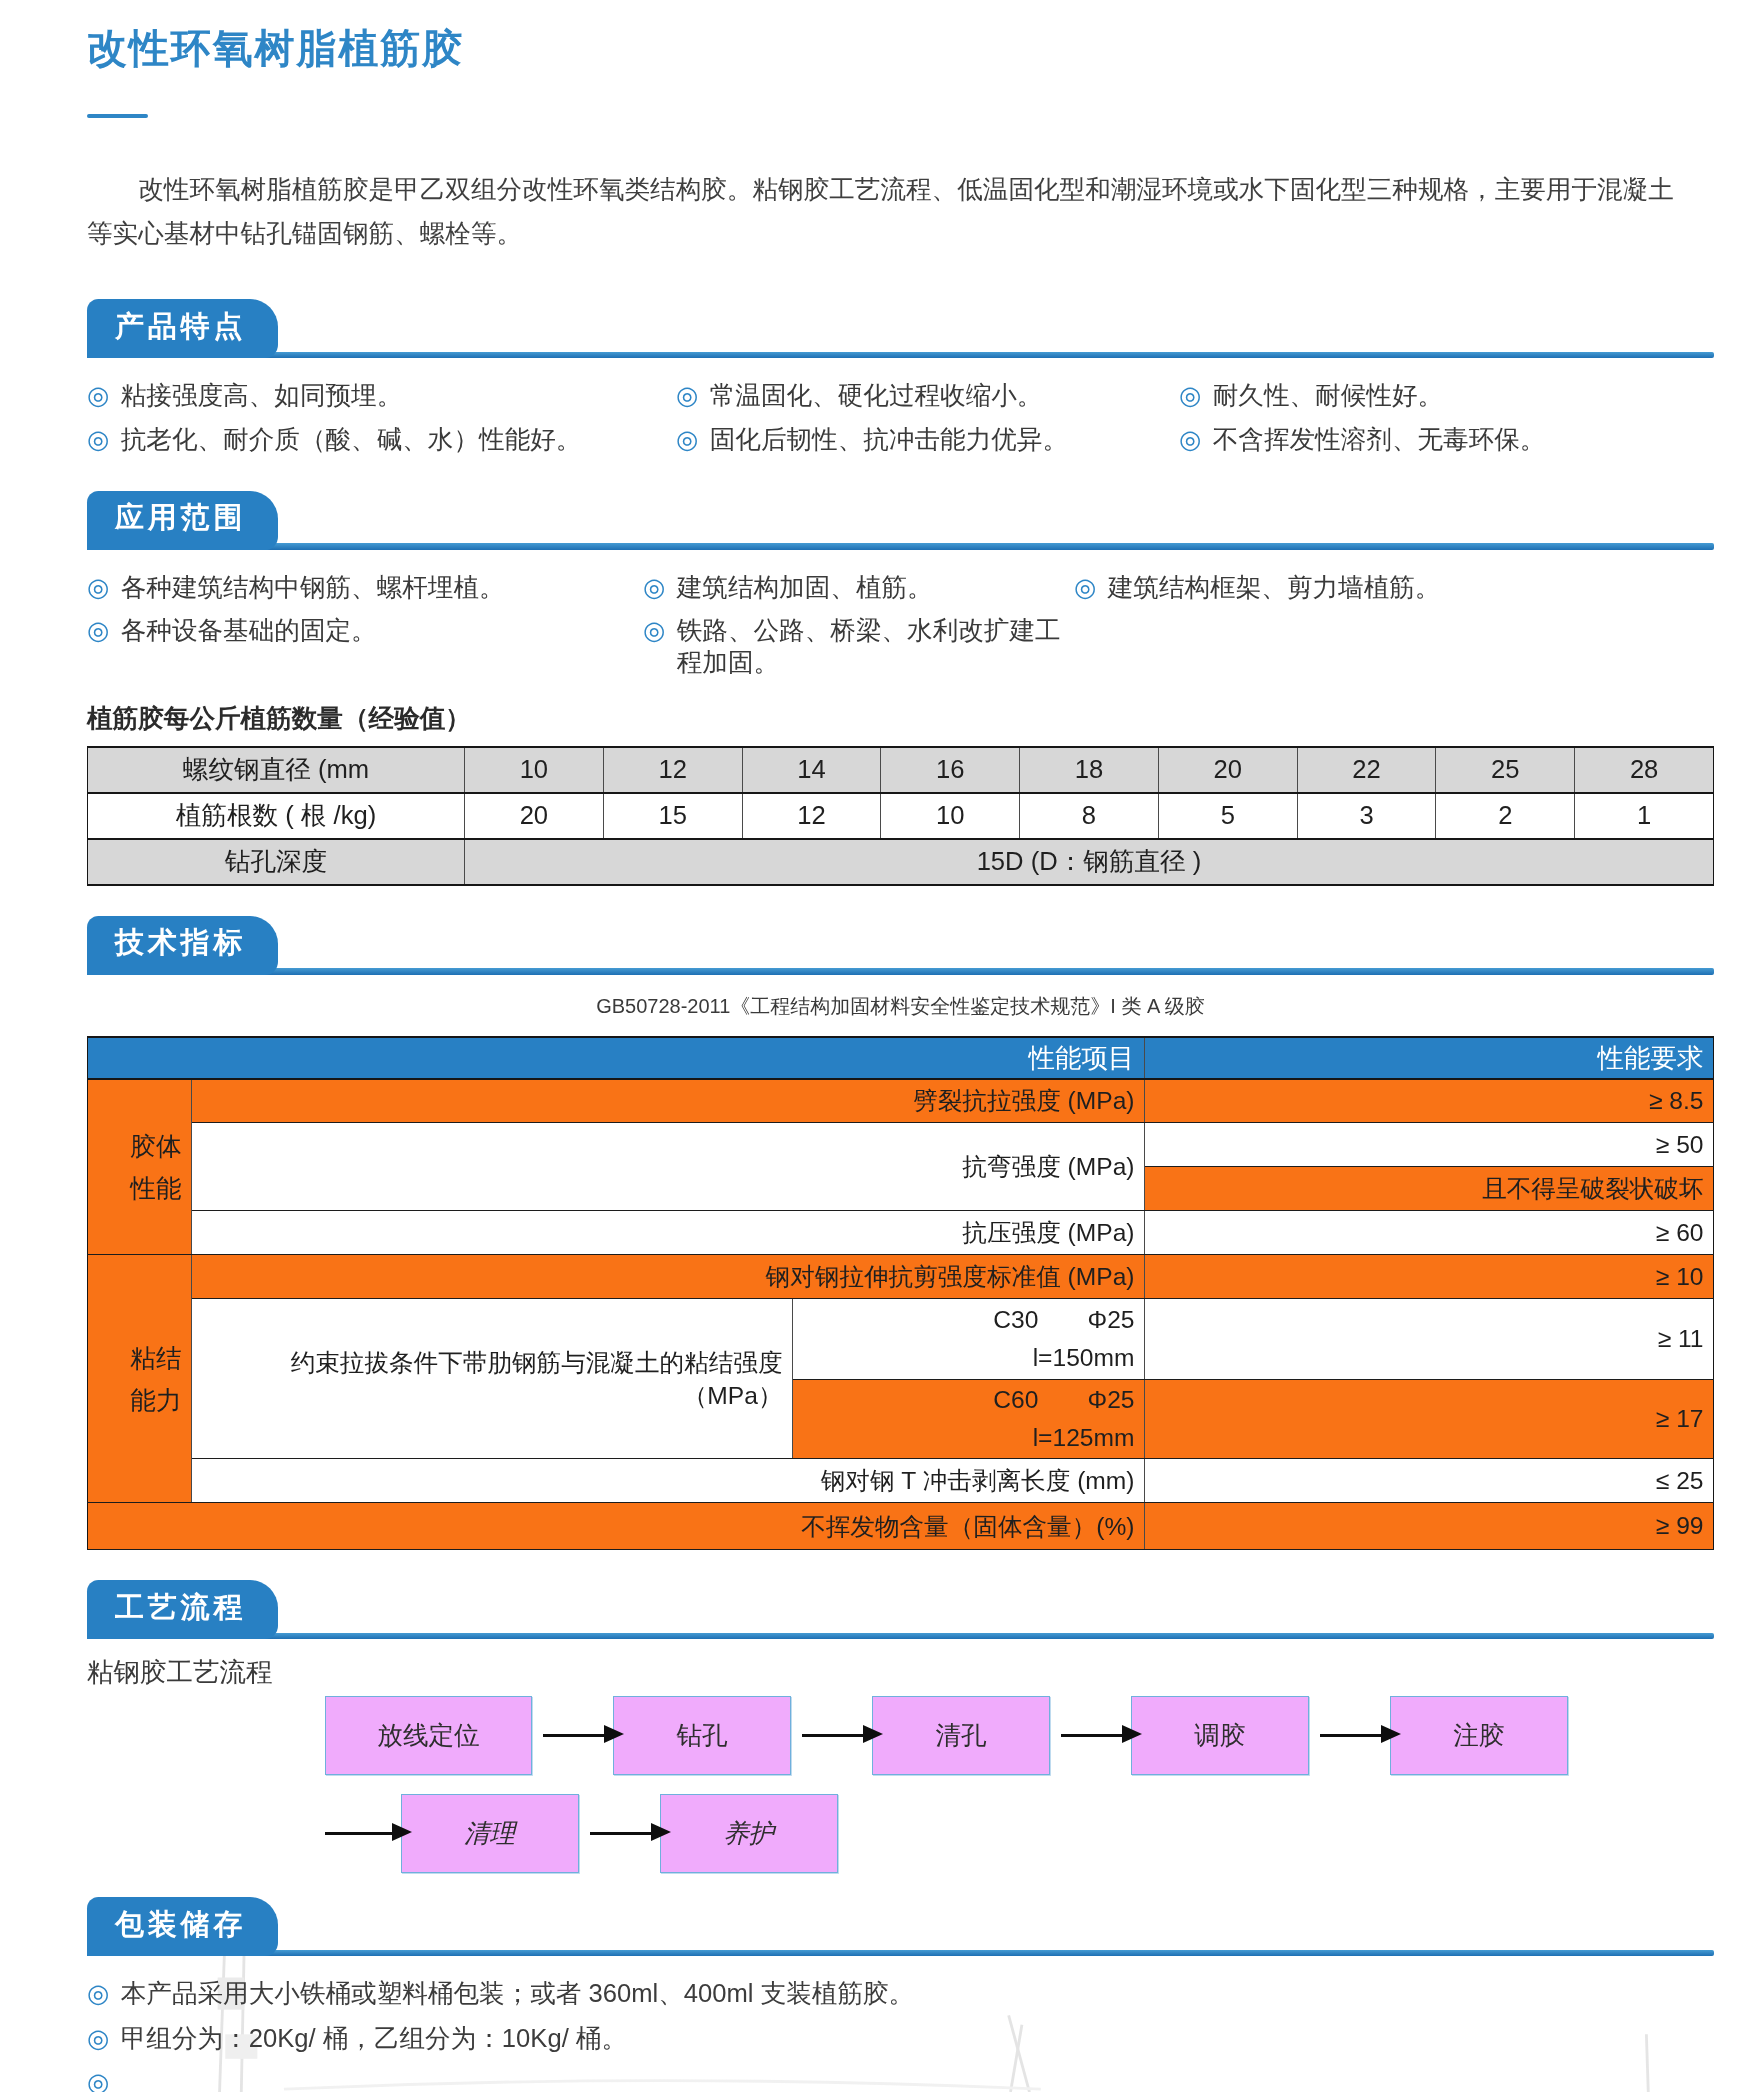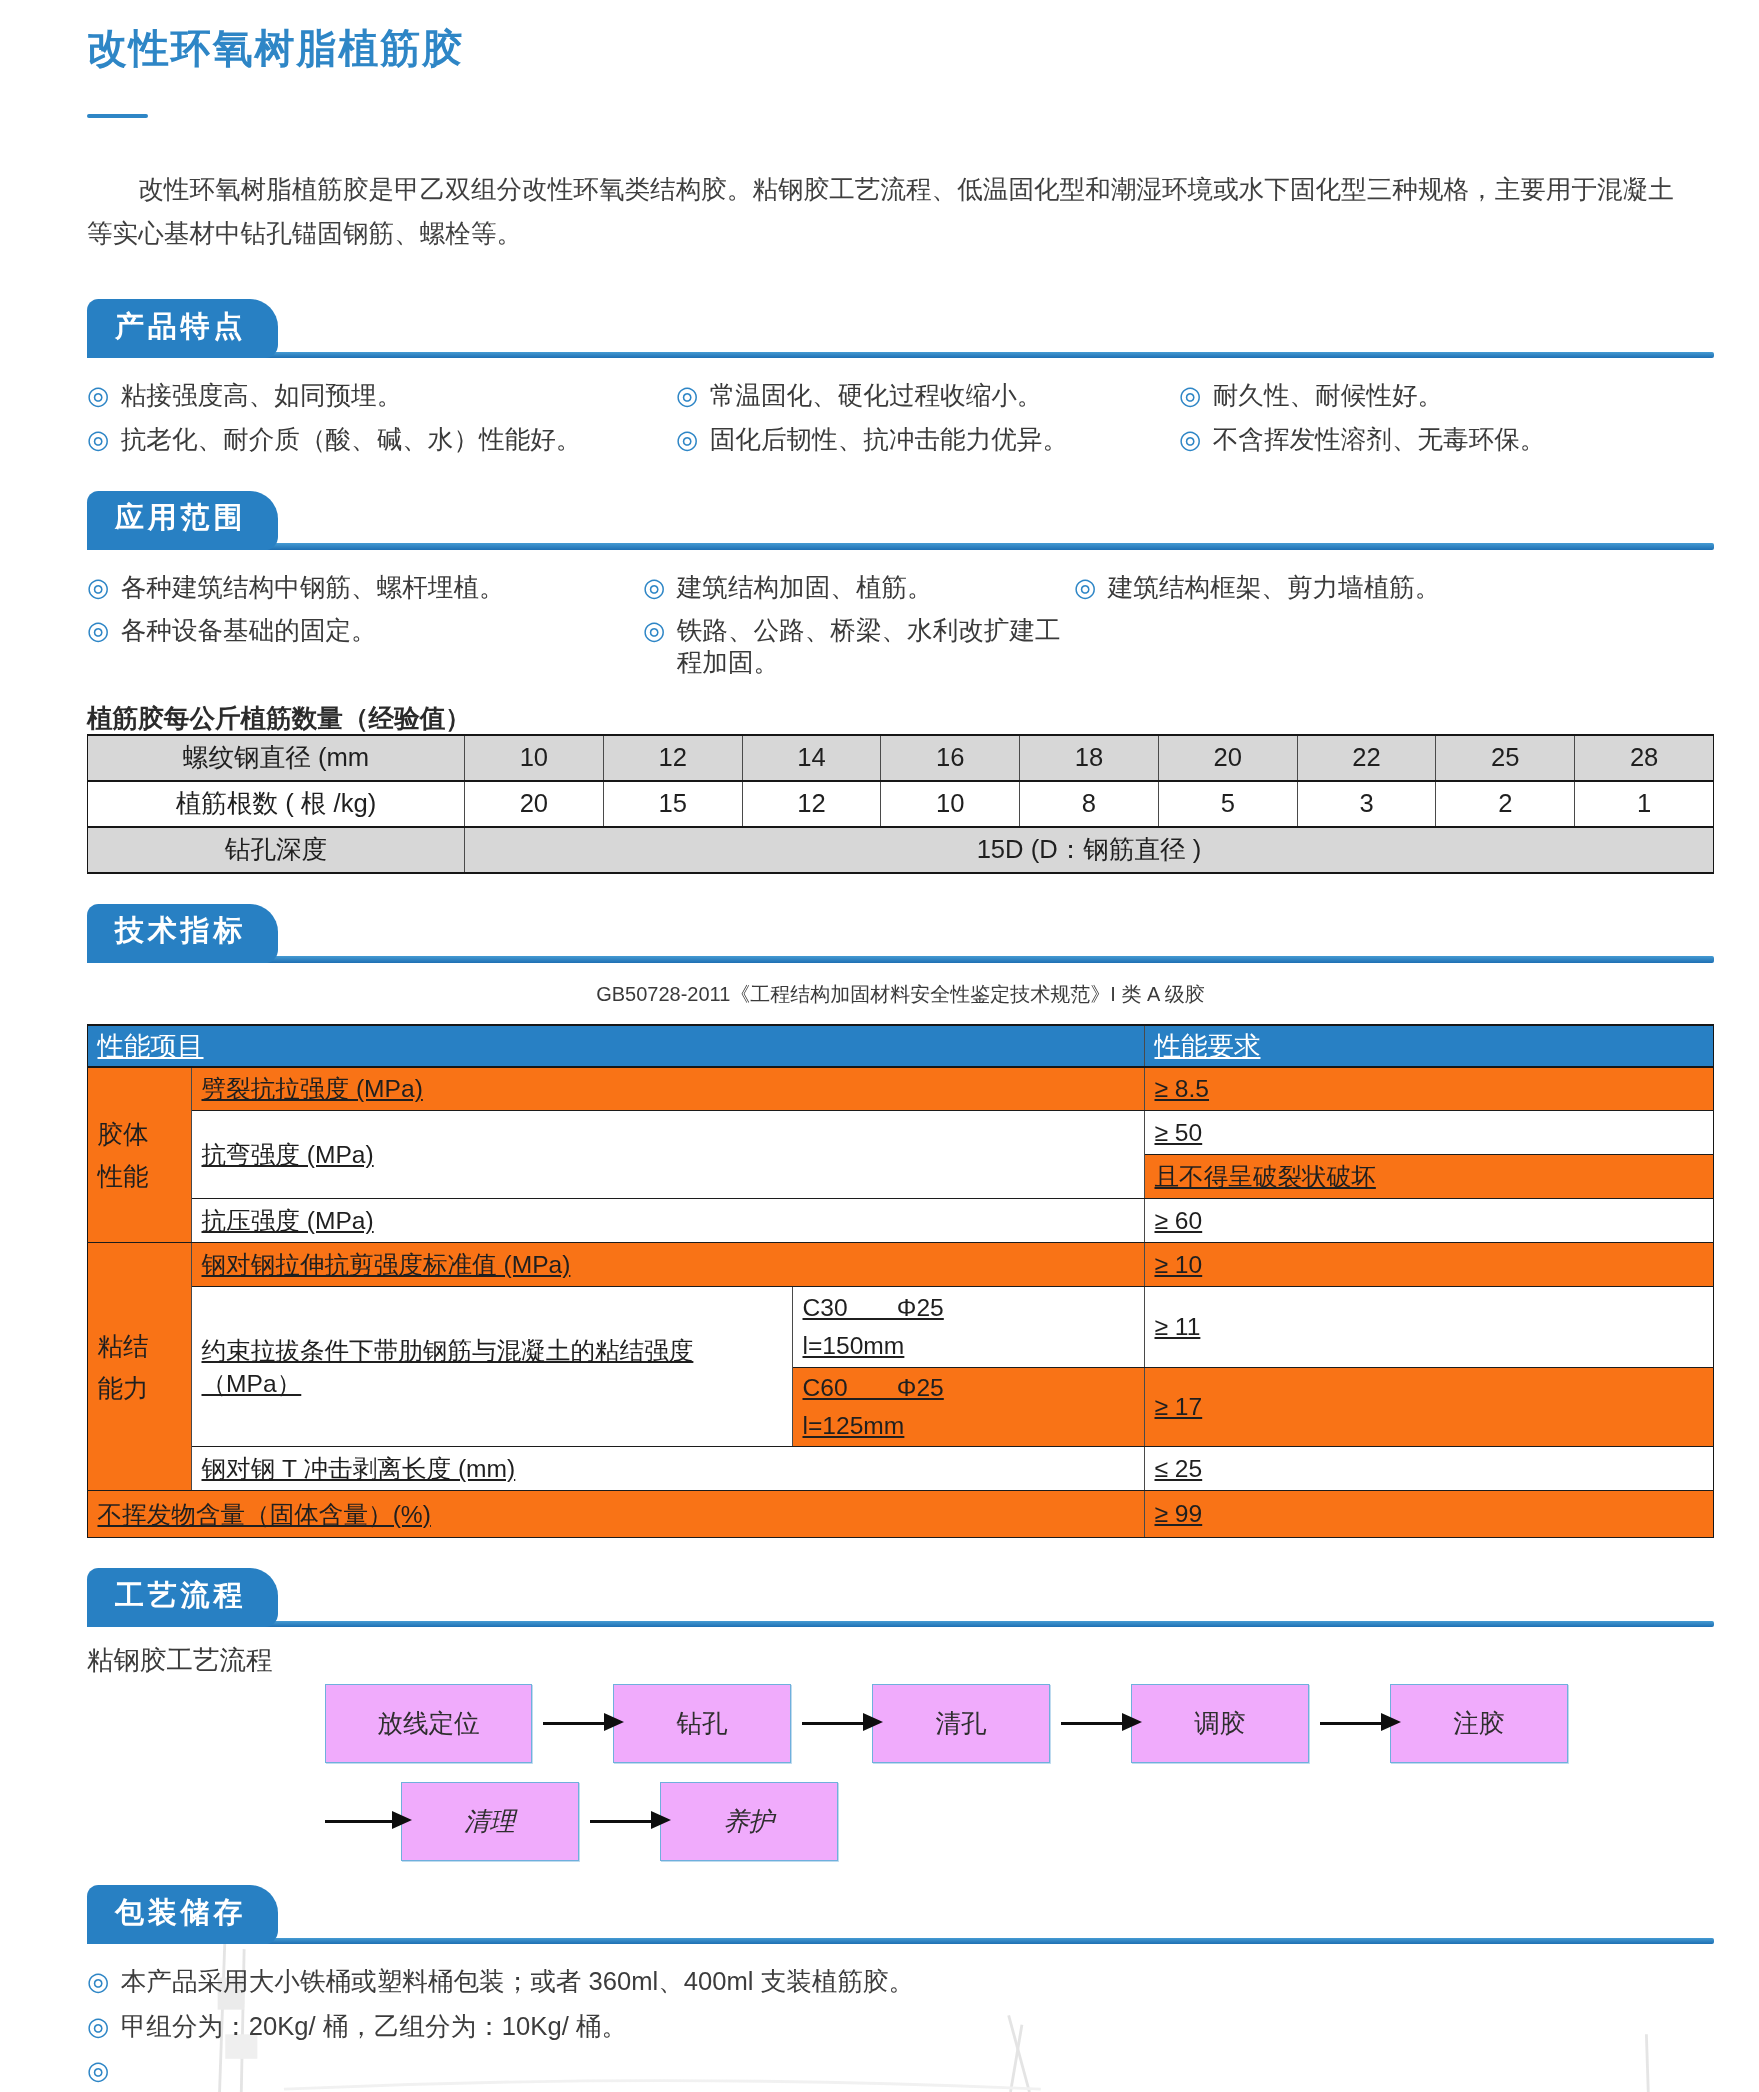--- a/index.html
+++ b/index.html
@@ -40,38 +40,38 @@
   .grid-features{grid-template-columns:589px 503px 1fr;}
   .grid-apps{grid-template-columns:556px 431px 1fr;}
   .bullet{display:flex;align-items:flex-start;gap:11.4px;}
   .dot{color:#2e86c6;font-size:25.6px;line-height:32px;flex:0 0 auto;}
 
   .bullet-list{display:flex;flex-direction:column;gap:12.3px;margin-top:21px;font-size:25.6px;line-height:32px;}
 
   
   .dosage-title{margin-top:24.6px;font-size:25.6px;line-height:30px;font-weight:bold;color:#2b2b2b;}
   table{border-collapse:collapse;table-layout:fixed;width:100%;}
-  .dosage-table{margin-top:1px;font-size:25.6px;color:#1f1f1f;padding-left:38px;}
+  .dosage-table{margin-top:13px;font-size:25.6px;color:#1f1f1f;padding-left:38px;}
   .dosage-table td{
     border-left:0.9px solid #4a4a4a;border-right:0.9px solid #4a4a4a;
     border-top:2.8px solid #161616;border-bottom:2.8px solid #161616;
     text-align:center;height:42px;
   }
   .dosage-table tr:nth-child(odd) td{background:#d7d7d7;}
   .dosage-table td:first-child{border-left:1.9px solid #161616;}
   .dosage-table td:last-child{border-right:1.9px solid #161616;}
   .dosage-table .lbl{width:23%;}
 
   
   .spec-caption{margin-top:16px;font-size:20px;line-height:30px;text-align:center;color:#3a3a3a;}
   .spec-table{margin-top:15px;font-size:24.6px;color:#1f1f1f;}
   .spec-table td,.spec-table th{
     border-left:0.9px solid #4a4a4a;border-right:0.9px solid #4a4a4a;
     border-top:1.9px solid #1c1c1c;border-bottom:1.9px solid #1c1c1c;
-    text-align:left;vertical-align:middle;padding:0 9.5px;box-sizing:border-box;text-decoration:underline;
+    text-align:right;vertical-align:middle;padding:0 9.5px;box-sizing:border-box;
   }
   .spec-table td:first-child,.spec-table th:first-child{border-left:1.9px solid #161616;}
   .spec-table td:last-child,.spec-table th:last-child{border-right:1.9px solid #161616;}
   .spec-table .head th{background:#2880c4;color:#fff;font-size:26.5px;font-weight:normal;height:42px;border-bottom:2.8px solid #161616;border-top:2.8px solid #161616;}
   .gray{background:#f97316;}
   .white{background:#fff;}
   .grp{width:104px;line-height:42px;font-size:25.6px;}
   .grp span{display:inline-block;width:55px;}
   .h46{height:44px;} .h47{height:44px;} .h50{height:47px;} .h86{height:81px;} .h84{height:79px;}
   .cond{line-height:38px;}

